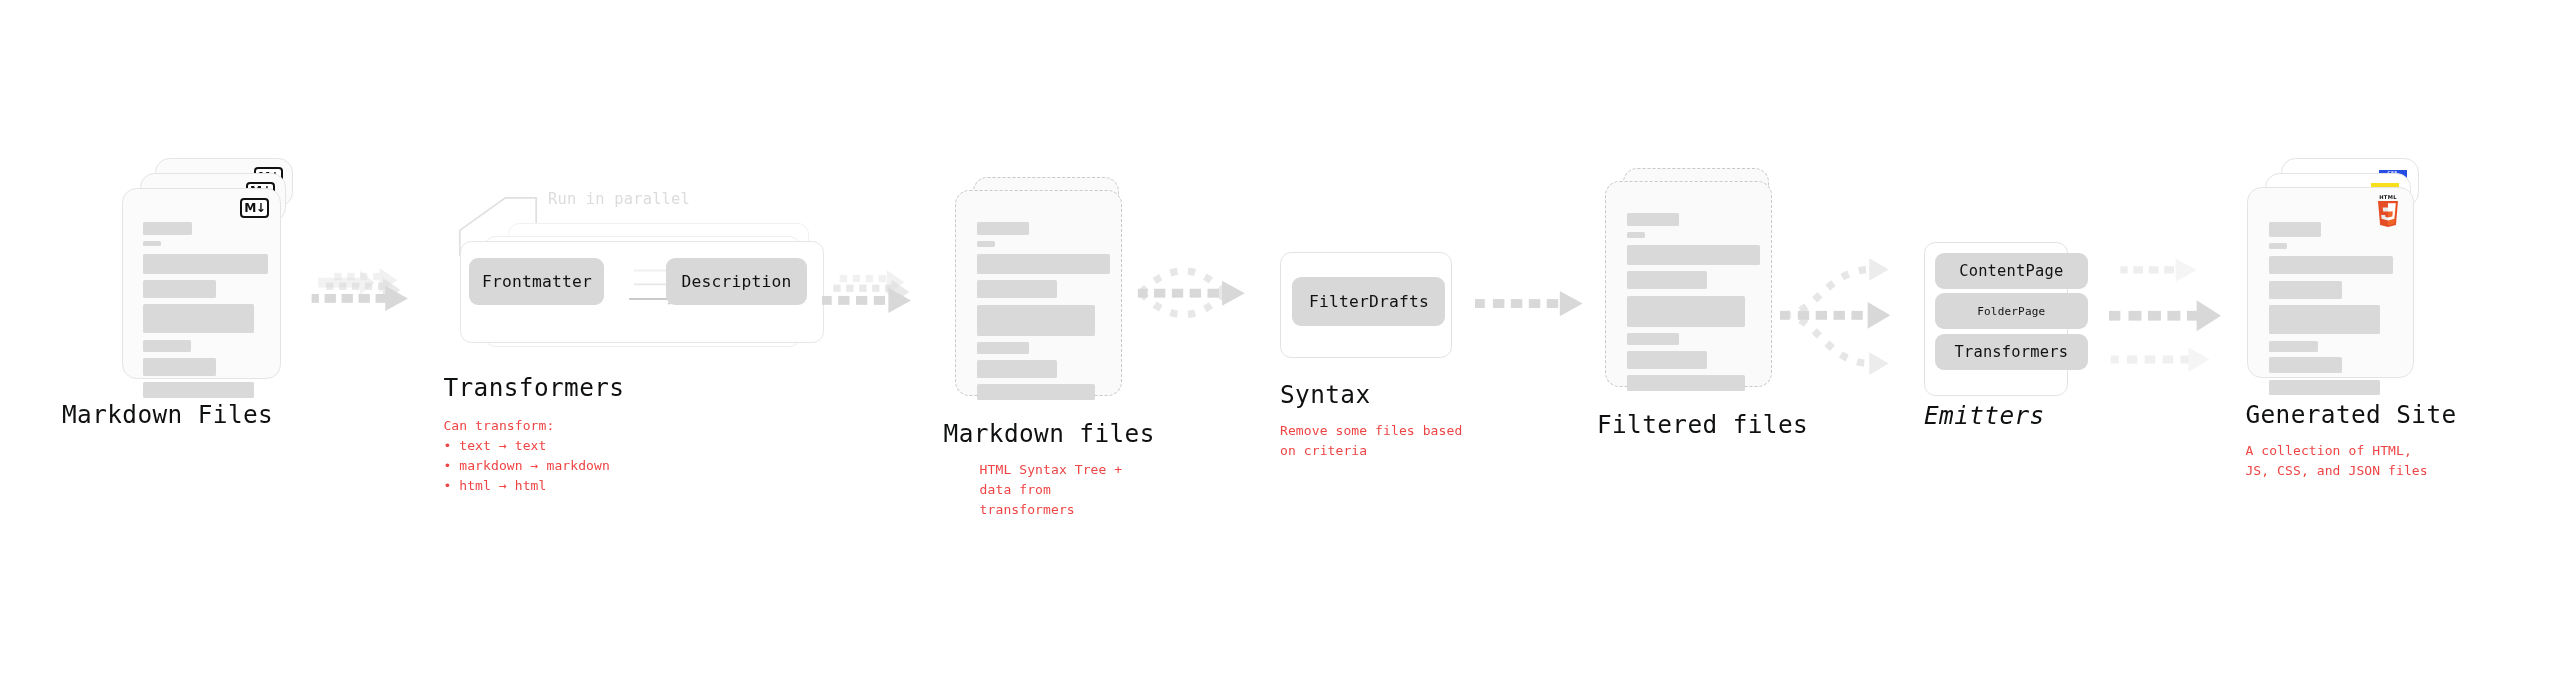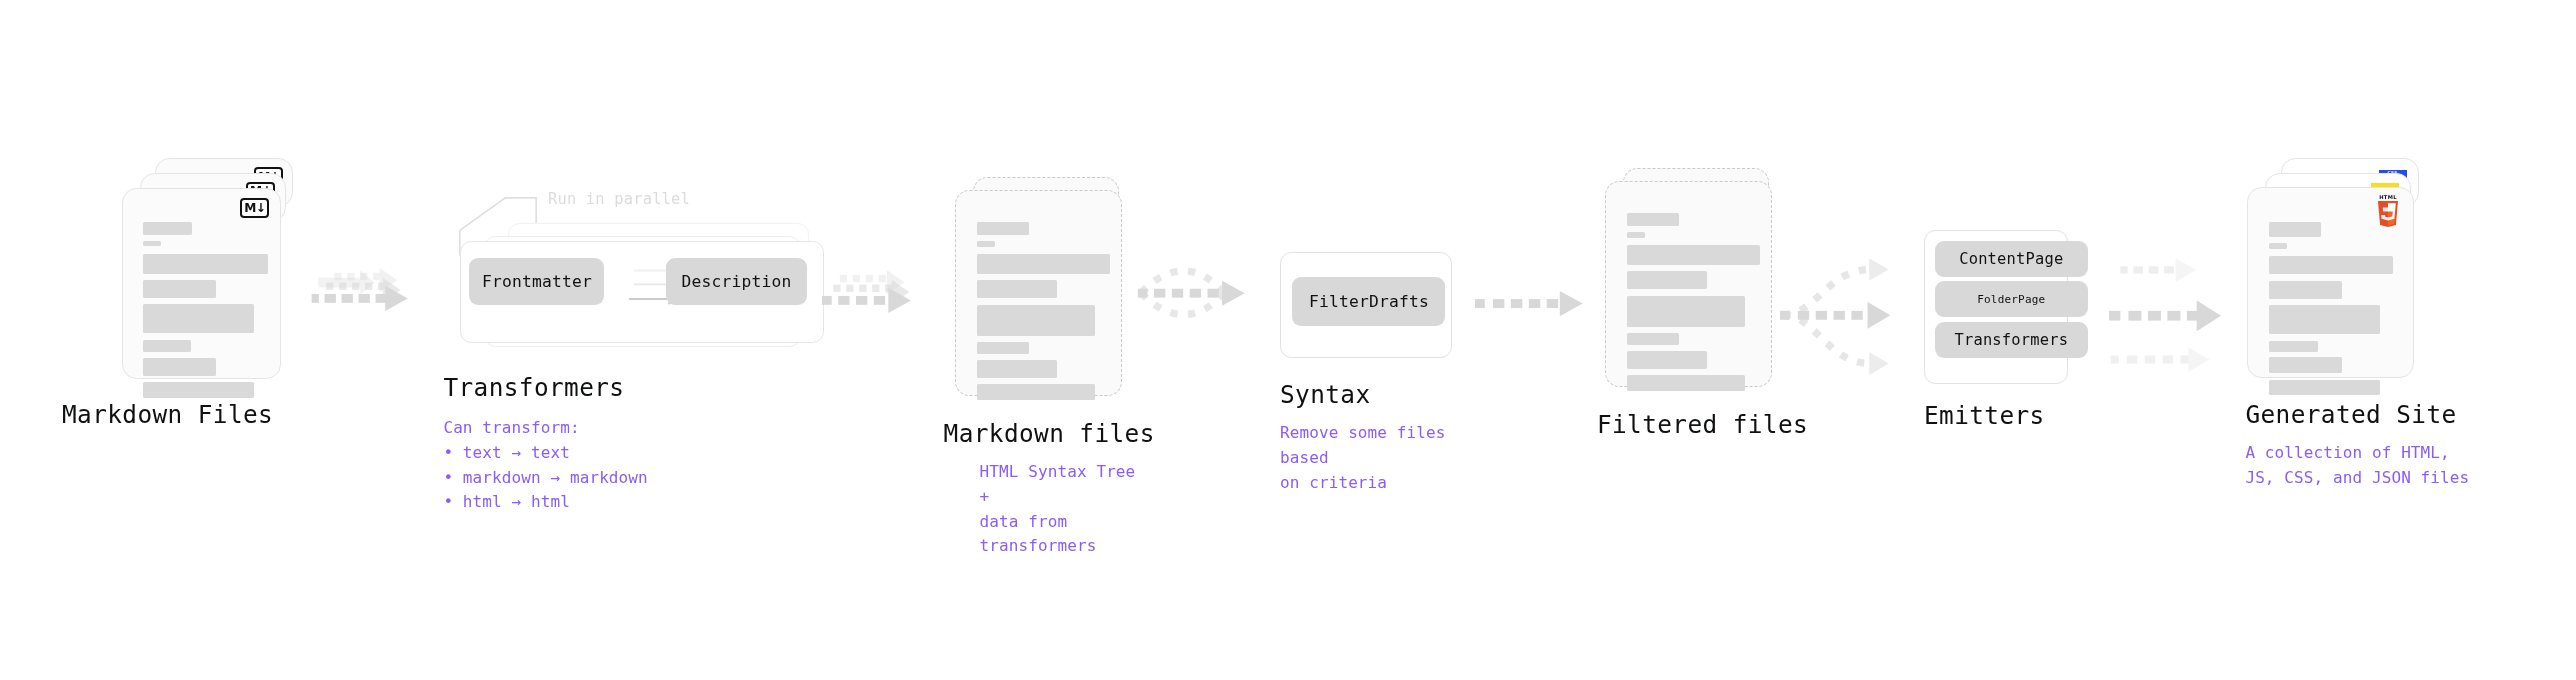--- a/index.html
+++ b/index.html
@@ -11,21 +11,21 @@
   }
   .stage{position:absolute;left:0;top:0;width:2576px;height:681px;}
   .node{position:absolute;}
 
   
   .title{
     font-size:24.4px;color:#0f1011;letter-spacing:0.4px;
     white-space:nowrap;line-height:1.1;
   }
   .caption{
-    font-size:16px;color:#8b5cf6;line-height:1.55;
+    font-size:13px;color:#ef4444;line-height:1.55;
     white-space:pre-line;letter-spacing:0.1px;
   }
 
   
   .doccard{
     position:absolute;background:#fbfbfb;
     border:1.6px solid #e4e4e4;border-radius:14.6px;
     box-sizing:border-box;
   }
   .doccard.dashed{
@@ -304,27 +304,27 @@
         <rect x="22" y="81" width="14" height="11"></rect>
       <rect x="44" y="81" width="14" height="11"></rect>
         <rect x="66" y="81" width="14" height="11"></rect>
       <rect x="88" y="81" width="14" height="11"></rect>
     </g>
     <path d="M108 70 l28 16.5 l-28 16.5 z" fill="#d8d8d8"></path>
   </svg>
 
   <div class="node" style="left:1924px;top:226px;width:244px;height:268px;">
 
-    <div class="procbox" style="left:0px;top:4px;width:144px;height:154px;">
+    <div class="procbox" style="left:0px;top:16px;width:144px;height:154px;">
       <div class="pill" style="left:9.8px;top:9.8px;width:153px;height:36px;font-size:15.4px;">ContentPage</div>
       <div class="pill" style="left:9.8px;top:50px;width:153px;height:36px;font-size:11px;">FolderPage</div>
       <div class="pill" style="left:9.8px;top:91px;width:153px;height:36px;font-size:15.4px;">Transformers</div>
     </div>
 
-    <div class="title" style="position:absolute;left:0px;top:177px;">Emitters</div>
+    <div class="title" style="position:absolute;left:0px;top:177px;font-style:italic;">Emitters</div>
   </div>
 
   <svg class="arrowsvg" style="left:2109px;top:245px;" width="142" height="122" viewBox="0 0 175 150">
     <g opacity="0.5">
       <g fill="#dedede">
         <rect x="14" y="26" width="9" height="9"></rect>
           <rect x="30" y="26" width="12" height="9"></rect>
         <rect x="49" y="26" width="12" height="9"></rect>
           <rect x="68" y="26" width="12" height="9"></rect>
       </g>

